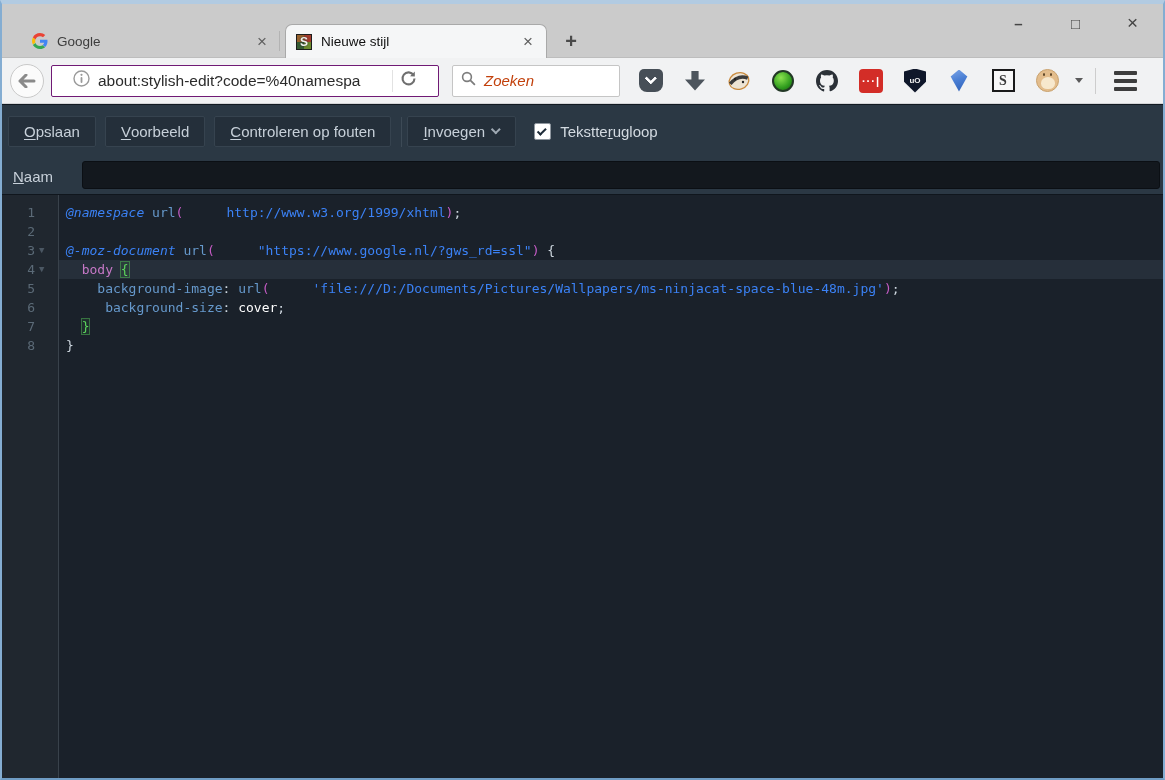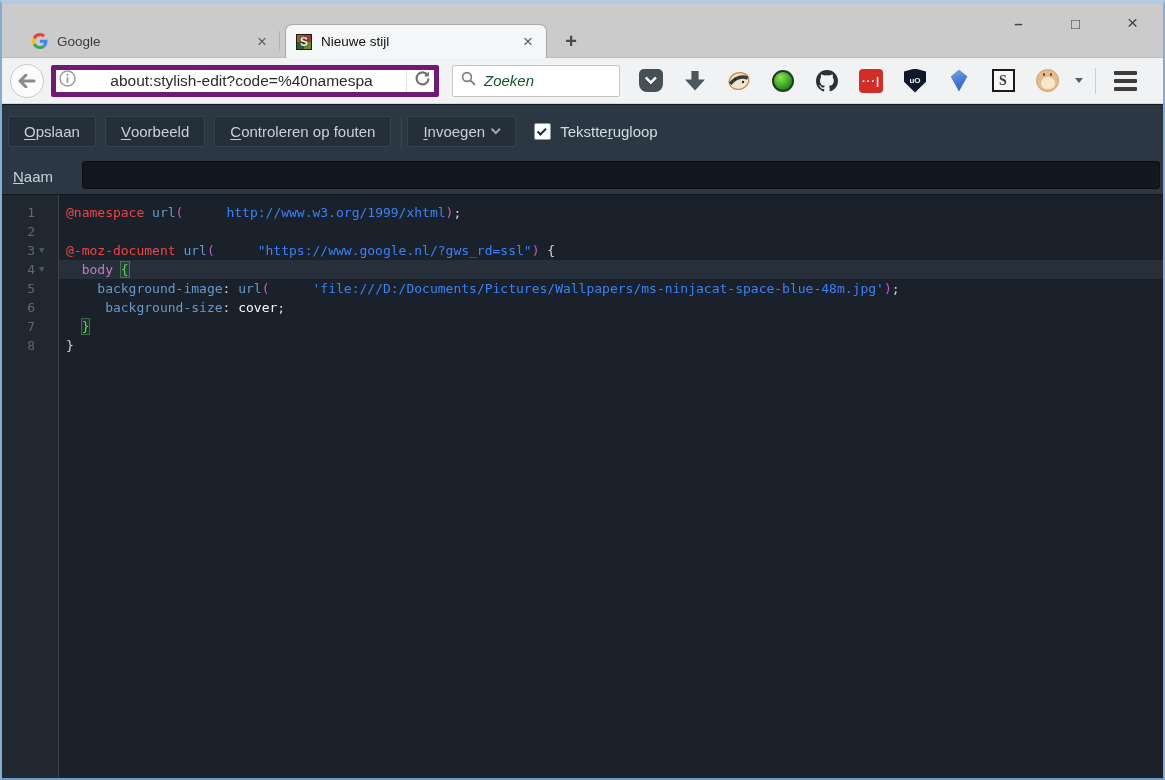--- a/index.html
+++ b/index.html
@@ -26,25 +26,25 @@
     background:conic-gradient(#a23b2c 0 25%, #6c8a2e 25% 50%, #365c33 50% 75%, #97622e 75%); text-shadow:0 0 2px #222;}
   .newtab-btn{ position:absolute; left:556px; top:26px; width:26px; height:24px; color:#4a4a4a; font-size:20px; font-weight:bold; text-align:center; line-height:22px;}
   .win-controls{ position:absolute; top:4px; right:2px; display:flex;}
   .win-btn{ width:57px; height:30px; display:flex; align-items:center; justify-content:center; color:#454545; font-size:15px;}
   .win-btn.min{ font-weight:bold; }
   .win-btn.close{ font-size:19px; }
 
   
   .navbar{ height:46px; background:#f1f2f3; display:flex; align-items:center; padding:0 8px; flex:none; border-bottom:1px solid #d4d5d7;}
   .back-btn{ width:34px; height:34px; border-radius:50%; background:#fbfbfb; border:1px solid #c9c9c9; display:flex; align-items:center; justify-content:center; margin-right:7px; z-index:2;}
-  .urlbar{ width:388px; height:32px; background:#fff; border:5px solid #701a75; border-radius:2px; display:flex; align-items:center; padding:0 3px;text-align:center;}
+  .urlbar{ width:388px; height:32px; background:#fff; border:1px solid #701a75; border-radius:2px; display:flex; align-items:center; padding:0 21px;}
   .url-text{ font-size:15.5px; color:#2b2b2b; margin-left:8px; flex:1; white-space:nowrap; overflow:hidden;}
   .url-sep{ width:1px; height:22px; background:#e2e2e2; margin:0 7px; flex:none;}
   .searchbox{ width:168px; height:32px; background:#fff; border:1px solid #c5c5c5; border-radius:2px; display:flex; align-items:center; padding:0 8px; margin-left:13px;}
-  .search-ph{ font-size:15px; font-style:italic; color:#14532d; margin-left:8px;}
+  .search-ph{ font-size:15px; font-style:italic; color:#c2410c; margin-left:8px;}
   .ext-icons{ display:flex; align-items:center; margin-left:9px;}
   .ext-btn{ width:44px; height:38px; display:flex; align-items:center; justify-content:center;}
   .pocket{ width:24px; height:23px; background:#474f57; border-radius:5px 5px 8px 8px; display:flex; align-items:center; justify-content:center;}
   .pocket-chev{ width:9px; height:9px; border-left:3px solid #fff; border-bottom:3px solid #fff; transform:rotate(-45deg) translate(1px,-2px); border-radius:1px;}
   .dl-arrow{ width:20px; height:20px; background:#4d555d; clip-path:polygon(32% 0,68% 0,68% 45%,100% 45%,50% 100%,0 45%,32% 45%);}
   .green-dot{ width:22px; height:22px; border-radius:50%; background:radial-gradient(circle at 38% 32%, #8ae24e, #2e9b1d 62%, #1c5a12 100%); border:2px solid #233826;}
   .lastpass{ width:24px; height:24px; background:#d32d27; border-radius:4px; color:#fff; display:flex; align-items:center; justify-content:center; font-size:11px; font-weight:bold; letter-spacing:1px;}
   .ushield{ width:22px; height:24px; background:#0f172a; clip-path:polygon(50% 0,100% 12%,100% 55%,50% 100%,0 55%,0 12%); color:#f2f2f2; font-size:8px; font-weight:bold; display:flex; align-items:center; justify-content:center;}
   .gem{ width:22px; height:22px; background:linear-gradient(160deg,#7da6e8 0%,#4a7fd4 45%,#2b5cb4 100%); clip-path:polygon(50% 0,88% 32%,50% 100%,12% 32%);}
   .stylish-btn{ width:23px; height:23px; background:#f8f8f8; border:2px solid #1a1a1a; color:#3a3a3a; font-size:14px; font-weight:bold; font-family:"Liberation Serif",serif; display:flex; align-items:center; justify-content:center;}
@@ -72,21 +72,21 @@
   .name-input{ flex:1; height:28px; margin:0 3px 2px 5px; background:#13181e; border:1px solid #0b0f14; border-radius:3px;}
 
   
   .code-editor{ flex:1; position:relative; background:#1a212a; padding-top:8px; overflow:hidden; cursor:text;}
   .gutter-bg{ position:absolute; left:0; top:0; bottom:0; width:57px; background:#20272f; border-right:1px solid #39424b;}
   .code-row{ display:flex; height:19px; position:relative;}
   .gutter-cell{ width:57px; flex:none; position:relative; text-align:right; padding-right:24px; font:13px "DejaVu Sans Mono", monospace; color:#5b6a77; line-height:19px;}
   .fold-marker{ position:absolute; left:37px; top:0; font-size:9px; color:#4b5763; line-height:19px;}
   .code-cell{ flex:1; padding-left:7px; white-space:pre; font:13px "DejaVu Sans Mono", monospace; line-height:19px; color:#ced7df;}
   .row-active .code-cell{ background:#262f3a;}
-  .tk-at{ color:#ef4444;}
+  .tk-at{ color:#3b82f6;font-style:italic;}
   .tk-fn{ color:#6699cc;}
   .tk-br{ color:#c65cc6;}
   .tk-str{ color:#3b82f6;margin-left:43px;}
   .tk-val{ color:#ffffff;}
   .tk-tag{ color:#c678c6;}
   .tk-pln{ color:#ced7df;}
   .tk-mb{ color:#5cd65c; outline:1px solid rgba(92,214,92,.45); background:rgba(92,214,92,.08);}
 </style>
 </head>
 <body>

